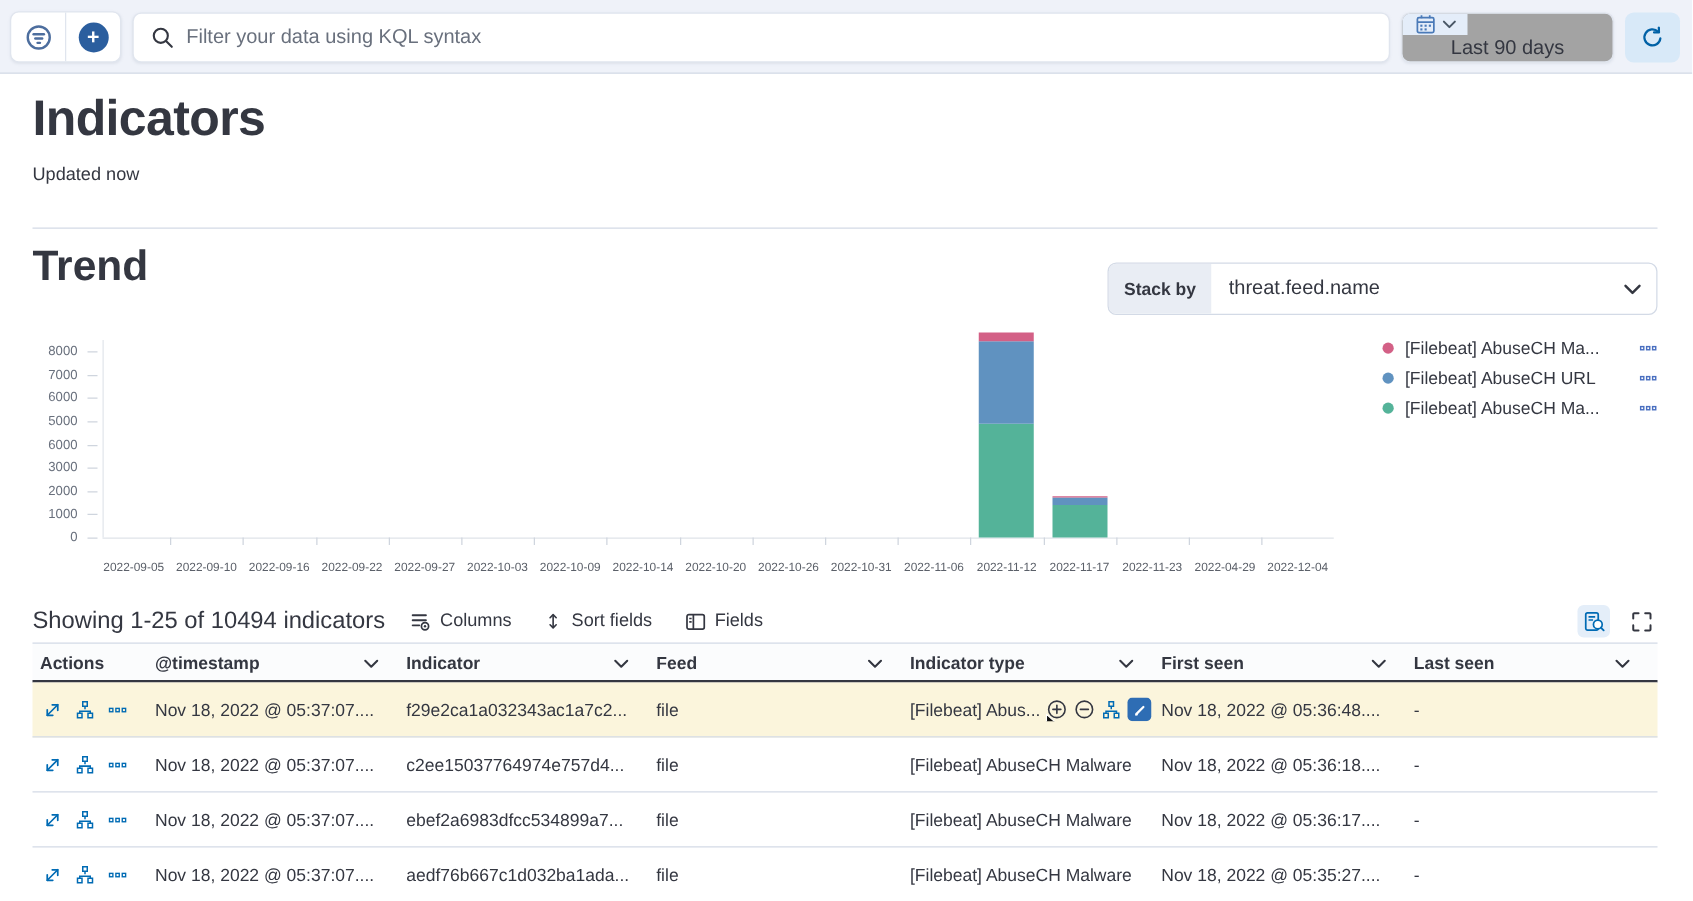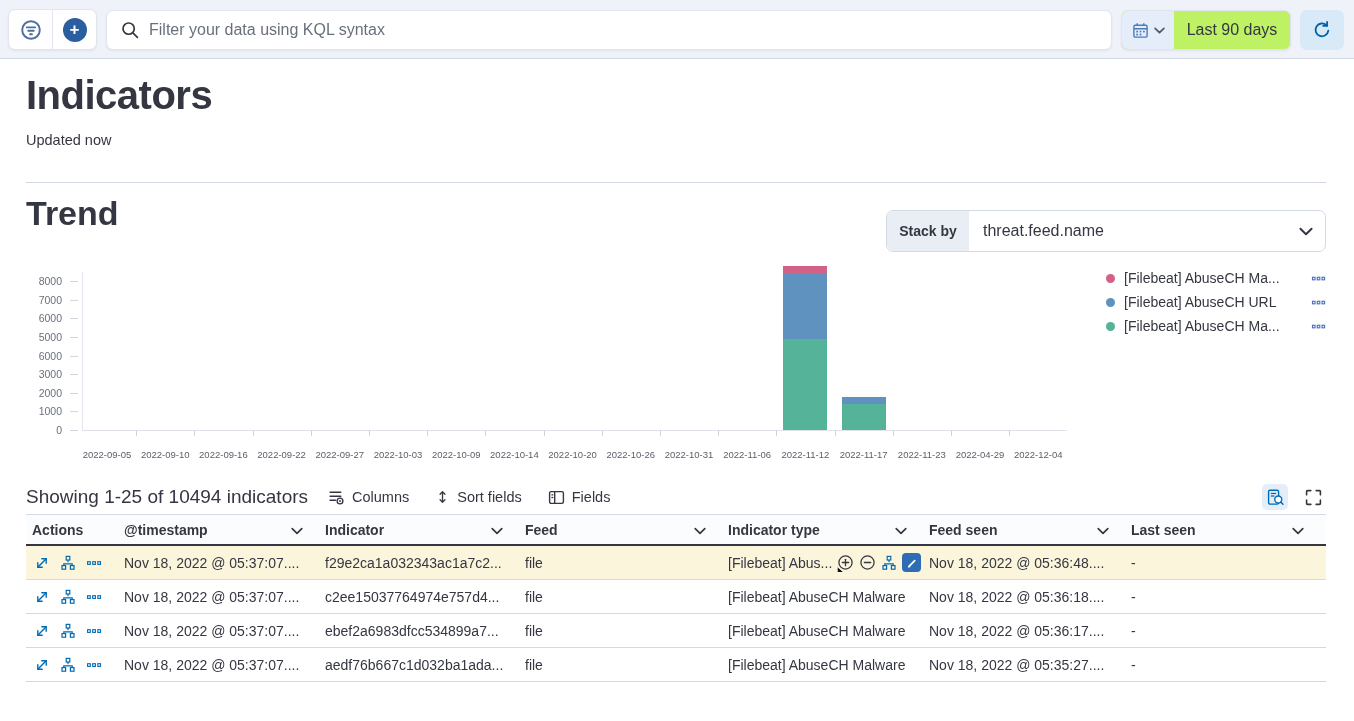--- a/index.html
+++ b/index.html
@@ -16,22 +16,22 @@
   .filter-group .half { flex:1; height:100%; display:flex; align-items:center; justify-content:center; cursor:pointer; }
   .filter-group .sep { width:1px; height:100%; background:#e0e5ee; }
   .plus-circle { width:24px; height:24px; border-radius:50%; background:#2b5e9e; color:#fff;
             display:flex; align-items:center; justify-content:center; font-size:17px; font-weight:700; line-height:1; }
   .kql { position:absolute; left:106px; top:10px; width:1006px; height:40px; background:#fff;
             border:1px solid #e0e5ee; border-radius:7px; display:flex; align-items:center;
             padding:0 14px; gap:10px; box-shadow:0 1px 2px rgba(152,162,179,.18); }
   .kql input { border:none; outline:none; flex:1; font-size:16px; font-family:inherit; color:#343741; background:transparent; }
   .kql input::placeholder { color:#69707d; }
   .datepicker { position:absolute; left:1121px; top:10px; width:170px; height:40px;
-            border:1px solid #e0e5ee; border-radius:7px; background:#bef264; display:flex; overflow:hidden;
-            box-shadow:0 1px 2px rgba(152,162,179,.18); }
+            border:1px solid #e0e5ee; border-radius:7px; background:#a3a3a3; display:flex; overflow:hidden;
+            box-shadow:0 1px 2px rgba(152,162,179,.18);flex-direction:column; }
   .datepicker .cal-seg { width:52px; background:#e4edf9; display:flex; align-items:center; justify-content:center; gap:5px; cursor:pointer; }
   .datepicker .label-seg { flex:1; display:flex; align-items:center; justify-content:center; font-size:16px; color:#343741; cursor:pointer; }
   .refresh-btn { position:absolute; left:1300px; top:10px; width:44px; height:40px; border-radius:7px;
             background:#d8e9f8; display:flex; align-items:center; justify-content:center; cursor:pointer; }
 
   
   .page-title { position:absolute; left:26px; top:73px; font-size:40px; font-weight:700; letter-spacing:-.5px; color:#343741; }
   .updated { position:absolute; left:26px; top:132px; font-size:14.5px; color:#343741; }
   .divider { position:absolute; left:26px; top:182px; width:1300px; height:1px; background:#d3dae6; }
   .trend-title { position:absolute; left:26px; top:194px; font-size:34px; font-weight:700; color:#343741; }
@@ -67,21 +67,21 @@
   .inspect-btn { width:26px; height:26px; border-radius:5px; background:#e4eef9; display:flex; align-items:center; justify-content:center; cursor:pointer; }
   .fullscreen-btn { width:26px; height:26px; display:flex; align-items:center; justify-content:center; cursor:pointer; }
 
   
   .tbl { position:absolute; left:26px; top:514px; width:1300px; }
   .tr { display:grid; grid-template-columns:98px 201px 200px 203px 201px 202px 195px; align-items:center; }
   .thead { height:32px; background:#fbfcfd; border-top:1px solid #d3dae6; border-bottom:2px solid #343741; }
   .th { display:flex; align-items:center; font-size:14px; font-weight:700; color:#343741; padding-right:22px; height:100%; }
   .th:first-child { padding-left:6px; }
   .th .col-chev { margin-left:auto; cursor:pointer; }
-  .row { height:34px; border-bottom:1px solid #d3dae6; font-size:14px; color:#343741; }
+  .row { height:44px; border-bottom:1px solid #d3dae6; font-size:14px; color:#343741; }
   .row.highlight { background:#fbf5dc; }
   .td { overflow:hidden; white-space:nowrap; }
   .td.actions { display:flex; gap:10px; padding-left:8px; }
   .feed-cell { display:flex; align-items:center; gap:5px; position:relative; }
   .ic { display:inline-flex; align-items:center; justify-content:center; line-height:0; }
   .ic.btn { cursor:pointer; }
   .pencil-btn { width:19px; height:19px; border-radius:4px; background:#2e6db4; display:flex; align-items:center; justify-content:center; cursor:pointer; }
   .cursor-overlay { position:absolute; left:108px; top:13px; z-index:3; }
 </style>
 </head>
@@ -356,21 +356,21 @@
      </div>
         <div class="th">
        <span>Indicator type</span>
        <span class="col-chev"><span class="ic btn">
               <svg width="12" height="8" viewBox="0 0 10 6">
                 <polyline points="1,1 5,5 9,1" fill="none" stroke="#343741" stroke-width="1.4" stroke-linecap="round" stroke-linejoin="round"></polyline>
               </svg>
             </span></span>
      </div>
         <div class="th">
-       <span>Feed seen</span>
+       <span>First seen</span>
        <span class="col-chev"><span class="ic btn">
               <svg width="12" height="8" viewBox="0 0 10 6">
                 <polyline points="1,1 5,5 9,1" fill="none" stroke="#343741" stroke-width="1.4" stroke-linecap="round" stroke-linejoin="round"></polyline>
               </svg>
             </span></span>
      </div>
         <div class="th">
        <span>Last seen</span>
        <span class="col-chev"><span class="ic btn">
               <svg width="12" height="8" viewBox="0 0 10 6">

